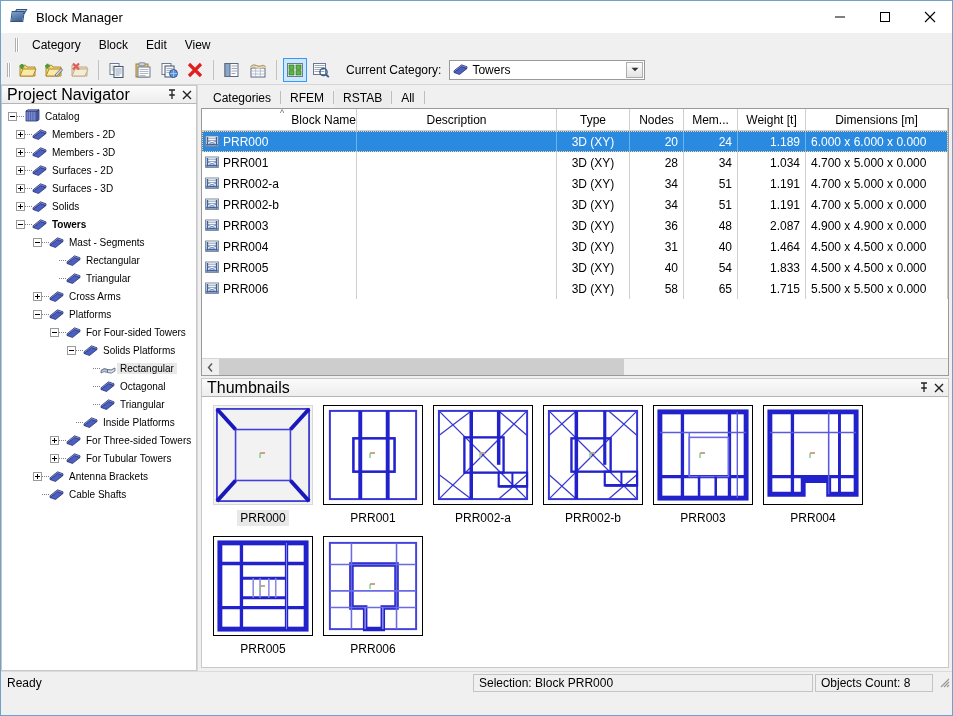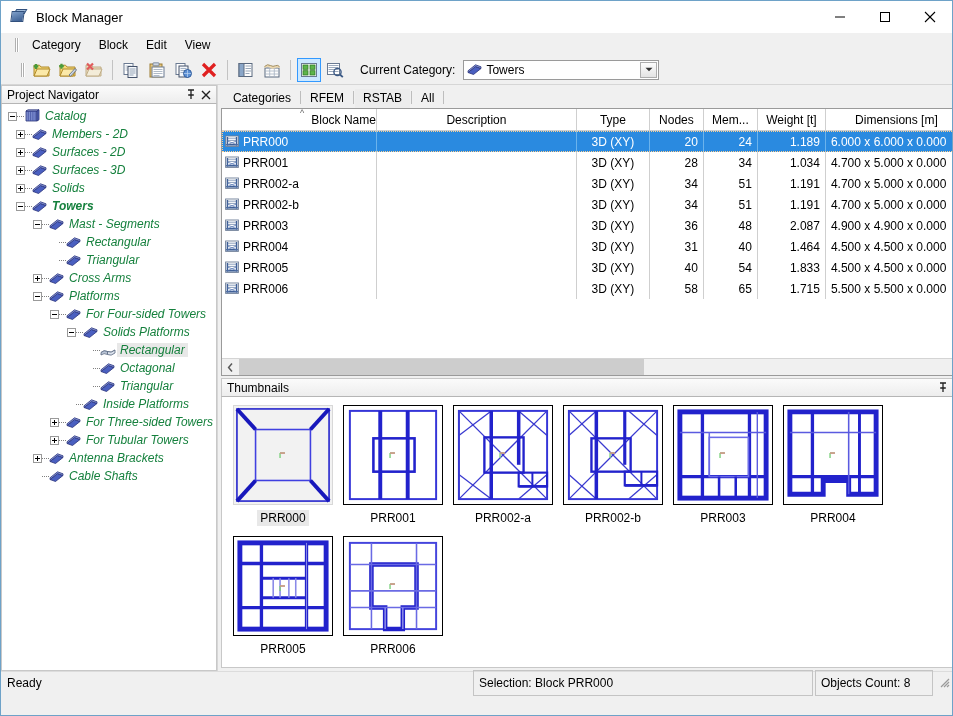--- a/index.html
+++ b/index.html
@@ -63,21 +63,21 @@
   }
   .grip::before { left:2px; background:#ffffff; border-left:1px solid #b0b0b0;}
   .grip::after { left:4px; background:#ffffff; border-left:1px solid #b0b0b0;}
   .menu-item {
     padding:2px 9px; font-size:12px; color:#000; cursor:default;
   }
 
   
   .toolbar {
     height:30px; background:#f0f0f0;
-    display:flex; align-items:center; padding-left:18px;
+    display:flex; align-items:center; padding-left:4px;
     border-bottom:1px solid #d6d6d6;
   }
   .tb-sep { width:1px; height:20px; background:#c3c3c3; margin:0 5px; }
   .tbbtn {
     width:24px; height:24px; display:flex; align-items:center; justify-content:center;
     margin:0 1px; position:relative;
   }
   .tbbtn.active {
     background:#cce8ff; border:1px solid #3399ff;
   }
@@ -100,32 +100,32 @@
 
   
   .navpanel {
     width:240px; background:#f0f0f0; display:flex; flex-direction:column;
     border-right:1px solid #d6d6d6;
   }
   .panel-caption {
     height:19px; background:linear-gradient(#fbfbfb,#ededed);
     border:1px solid #c8c8c8; border-bottom:1px solid #b5b5b5;
     display:flex; align-items:center; padding:0 2px 0 5px;
-    font-size:12px; color:#000;
+    font-size:16px; color:#000;
   }
   .panel-caption .cap-title { flex:1; }
   .cap-btn { width:15px; height:15px; display:flex; align-items:center; justify-content:center; }
   .tree {
     flex:1; background:#fff; border:1px solid #c8c8c8; border-top:none;
     overflow:hidden; position:relative;
     padding-top:3px;
   }
   .trow {
     height:18px; display:flex; align-items:center; white-space:nowrap;
-    font-size:12px; color:#15803d; position:relative;font-style:italic;
+    font-size:10px; color:#000000; position:relative;
   }
   .trow .lbl { padding:0 3px; }
   .trow.bold .lbl { font-weight:bold; }
   .trow.sel .lbl { background:#e8e8e8; }
   .tbox {
     width:9px; height:9px; border:1px solid #9a9a9a; background:#fff;
     display:inline-flex; align-items:center; justify-content:center;
     position:relative; flex:0 0 auto;
   }
   .tbox::before {
@@ -219,21 +219,21 @@
   .thumblabel { font-size:12px; color:#000; margin-top:5px; padding:1px 3px; }
   .thumbframe svg { display:block; }
 
   
   .statusbar {
     height:22px; background:#f0f0f0; display:flex; align-items:center;
     border-top:1px solid #dcdcdc; font-size:12px; color:#000;
   }
   .sb-ready { padding-left:6px; flex:0 0 472px; }
   .sb-cell {
-    border:1px solid #c4c4c4; height:26px; display:flex; align-items:center;
+    border:1px solid #c4c4c4; height:18px; display:flex; align-items:center;
     padding-left:5px; margin-right:2px;
   }
   .sb-sel { flex:0 0 340px; }
   .sb-count { flex:0 0 118px; }
   .sb-grip { width:16px; height:16px; margin-left:2px; position:relative; }
 </style>
 </head>
 <body>
 
 <div class="app">
@@ -417,20 +417,30 @@
           </div>
           <div class="trow">
             <div class="indent" style="width:14px"></div>
             <span class="tbox plus"></span>
             <span class="dash"></span>
             <span class="bookicon"><svg width="15" height="13" viewBox="0 0 15 13">
                 <path d="M1 9.5 L6.5 11.5 L14 5.5 L8.5 3.5 Z" fill="#4a5fc0" stroke="#2a327a" stroke-width="0.8"></path>
                 <path d="M1 9.5 L1 7.8 L8.5 1.8 L14 3.8 L14 5.5 L8.5 3.5 Z" fill="#8e9ede" stroke="#2a327a" stroke-width="0.8"></path>
               </svg></span>
             <span class="lbl">Members - 2D</span>
+          </div>
+          <div class="trow">
+            <div class="indent" style="width:14px"></div>
+            <span class="tbox plus"></span>
+            <span class="dash"></span>
+            <span class="bookicon"><svg width="15" height="13" viewBox="0 0 15 13">
+                <path d="M1 9.5 L6.5 11.5 L14 5.5 L8.5 3.5 Z" fill="#4a5fc0" stroke="#2a327a" stroke-width="0.8"></path>
+                <path d="M1 9.5 L1 7.8 L8.5 1.8 L14 3.8 L14 5.5 L8.5 3.5 Z" fill="#8e9ede" stroke="#2a327a" stroke-width="0.8"></path>
+              </svg></span>
+            <span class="lbl">Members - 3D</span>
           </div>
           <div class="trow">
             <div class="indent" style="width:14px"></div>
             <span class="tbox plus"></span>
             <span class="dash"></span>
             <span class="bookicon"><svg width="15" height="13" viewBox="0 0 15 13">
                 <path d="M1 9.5 L6.5 11.5 L14 5.5 L8.5 3.5 Z" fill="#4a5fc0" stroke="#2a327a" stroke-width="0.8"></path>
                 <path d="M1 9.5 L1 7.8 L8.5 1.8 L14 3.8 L14 5.5 L8.5 3.5 Z" fill="#8e9ede" stroke="#2a327a" stroke-width="0.8"></path>
               </svg></span>
             <span class="lbl">Surfaces - 2D</span>

